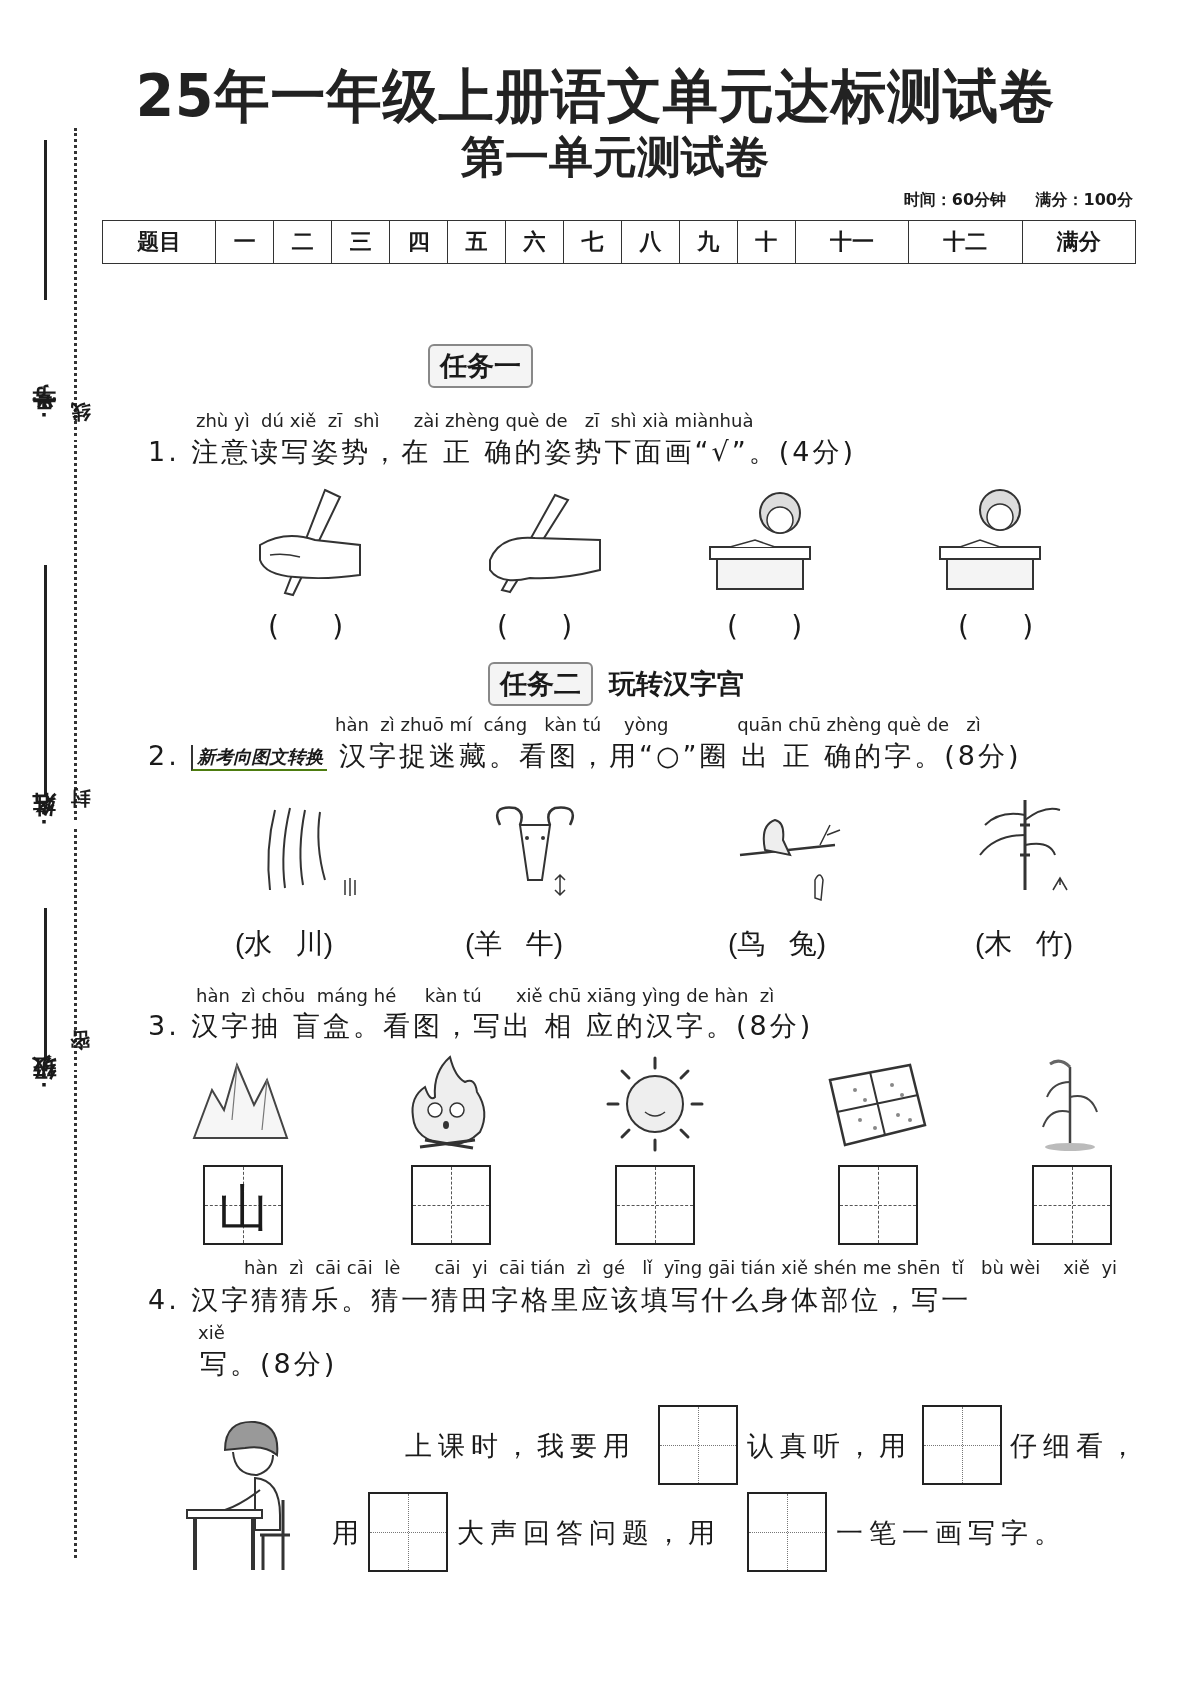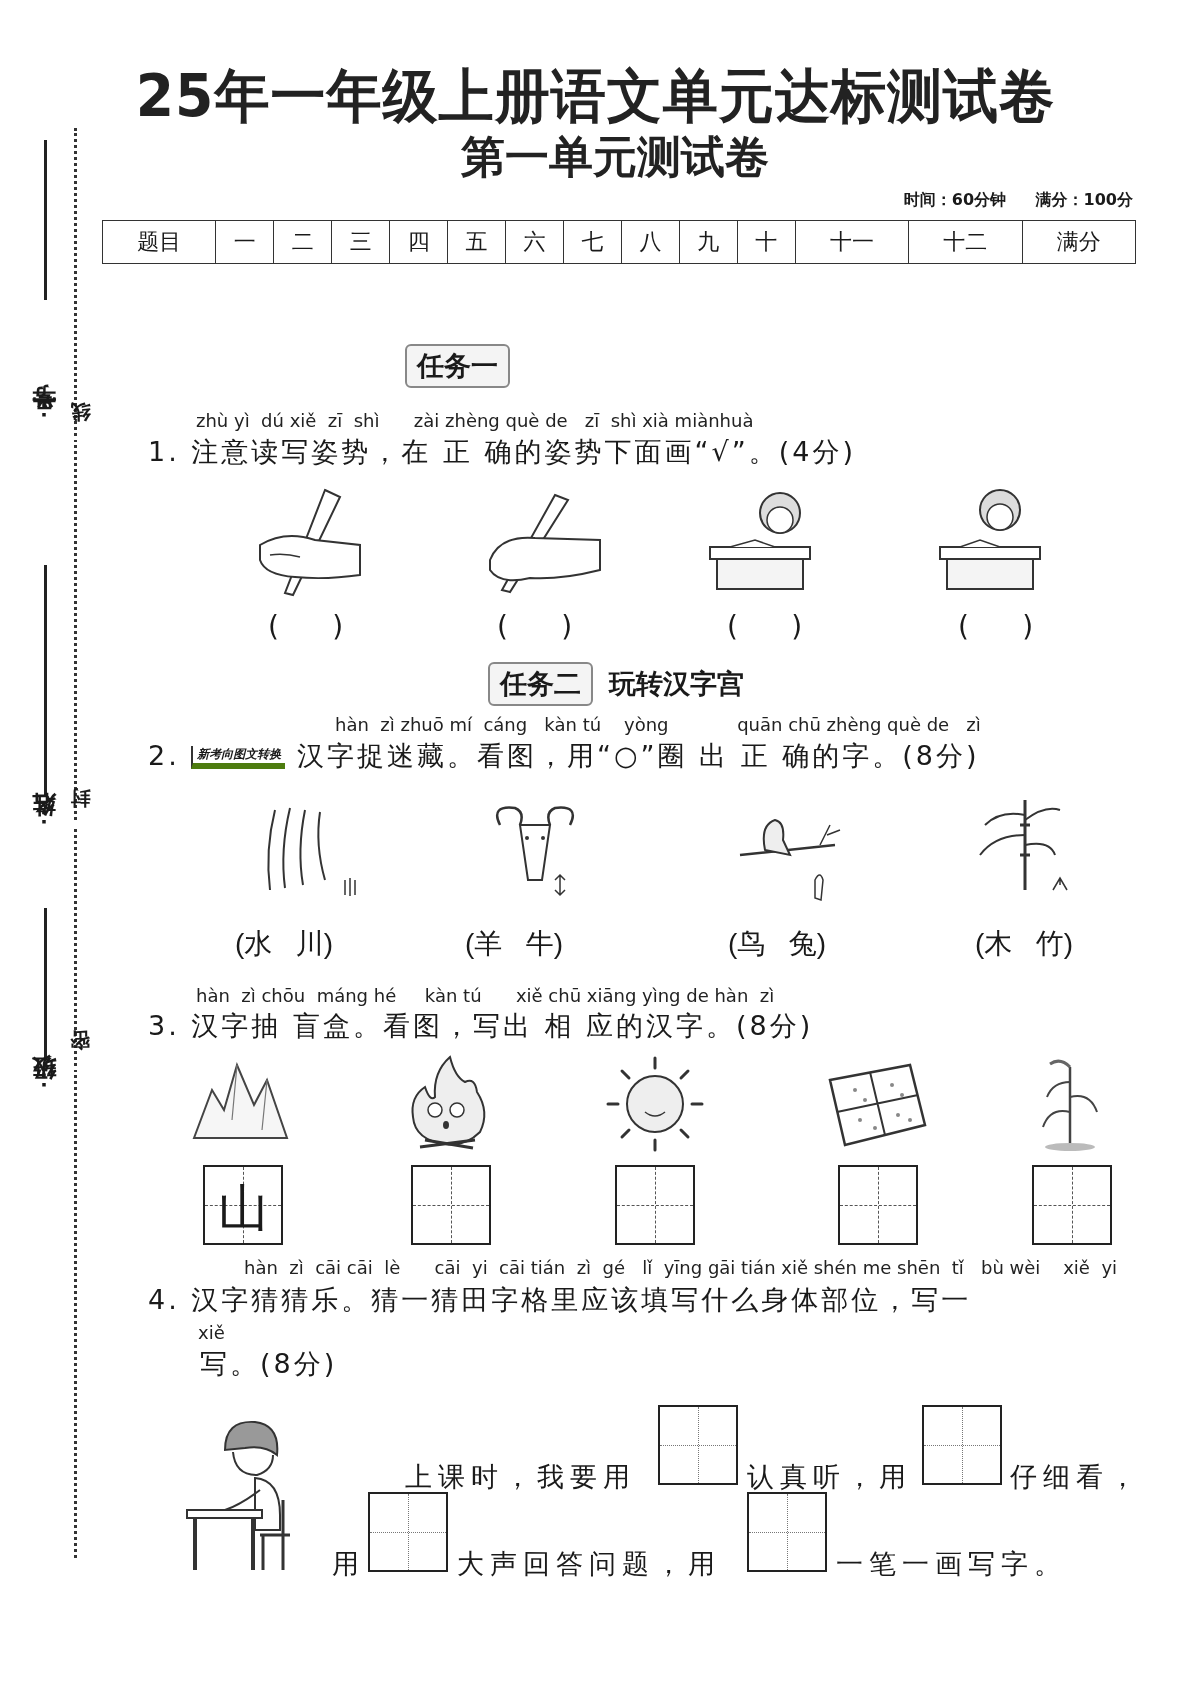--- a/index.html
+++ b/index.html
@@ -3,41 +3,41 @@
 <meta charset="utf-8">
 <style>
   * { box-sizing: border-box; margin: 0; padding: 0; }
   body { width: 1191px; height: 1684px; background: #fff; color: #1a1a1a; font-family: "DejaVu Sans", sans-serif; position: relative; overflow: hidden; }
   .abs { position: absolute; }
   .title-main { left: 0; width: 1191px; top: 58px; text-align: center; font-size: 58px; font-weight: bold; letter-spacing: 1px; color: #222; transform: scaleX(0.95); }
   .title-sub { left: 0; width: 1230px; top: 128px; text-align: center; font-size: 44px; font-weight: bold; color: #222; }
   .meta { right: 58px; top: 190px; font-size: 16px; font-weight: bold; }
   .meta span { margin-left: 24px; }
   table.score { position: absolute; left: 102px; top: 220px; width: 1034px; border-collapse: collapse; }
-  table.score td { border: 1.5px solid #333; height: 43px; text-align: center; font-size: 22px; font-weight: normal; }
+  table.score td { border: 1.5px solid #333; height: 43px; text-align: center; font-size: 22px; font-weight: bold; }
   .margin-dotted { left: 74px; top: 128px; height: 1430px; border-left: 3px dotted #333; }
   .margin-line { left: 44px; width: 0; border-left: 3px solid #222; }
   .margin-label { font-size: 24px; font-weight: bold; writing-mode: vertical-rl; transform: rotate(180deg); left: 28px; }
   .margin-seal { font-size: 20px; font-weight: bold; writing-mode: vertical-rl; transform: rotate(180deg); left: 66px; background: #fff; padding: 2px 0; }
   .task-head { display: flex; align-items: center; gap: 16px; font-size: 27px; font-weight: bold; }
   .task-badge { border: 2px solid #888; border-radius: 6px; padding: 2px 10px; background: #f4f4f4; }
   .pinyin { font-size: 18px; white-space: pre; font-family: "DejaVu Sans", sans-serif; color: #222; }
   .qline { font-size: 27px; white-space: pre; letter-spacing: 3px; }
   .paren { font-size: 28px; white-space: pre; }
   .choice { font-size: 28px; white-space: pre; font-family: Liberation Sans, sans-serif; }
   .grid { border: 2px solid #222; width: 80px; height: 80px; position: absolute; }
   .grid::before { content: ""; position: absolute; left: 50%; top: 0; bottom: 0; border-left: 1.5px dashed #555; }
   .grid::after { content: ""; position: absolute; top: 50%; left: 0; right: 0; border-top: 1.5px dashed #555; }
   .grid .gchar { position: absolute; left: 0; right: 0; top: 8px; text-align: center; font-size: 50px; font-family: "DejaVu Serif", serif; z-index: 2; }
   .sgrid { border: 2px solid #222; width: 80px; height: 80px; position: absolute; }
   .sgrid::before { content: ""; position: absolute; left: 50%; top: 0; bottom: 0; border-left: 1.5px dotted #777; }
   .sgrid::after { content: ""; position: absolute; top: 50%; left: 0; right: 0; border-top: 1.5px dotted #777; }
-  .sent { font-size: 27px; font-family: Liberation Sans, sans-serif; letter-spacing: 6px; white-space: pre; margin-top: 31px; }
+  .sent { font-size: 27px; font-family: Liberation Sans, sans-serif; letter-spacing: 6px; white-space: pre; }
   .pic { position: absolute; }
-  .newtag { display: inline-block; font-size: 12px; font-weight: bold; font-style: italic; border-bottom: 6px solid #4d7c0f; border-left: 2px solid #333; padding: 0 4px; letter-spacing: 0; vertical-align: middle; }
+  .newtag { display: inline-block; font-size: 18px; font-weight: bold; font-style: italic; border-bottom: 2px solid #4d7c0f; border-left: 2px solid #333; padding: 0 4px; letter-spacing: 0; vertical-align: middle; }
 </style>
 </head>
 <body>
 
 <div class="abs title-main">25年一年级上册语文单元达标测试卷</div>
 <div class="abs title-sub">第一单元测试卷</div>
 <div class="abs meta">
   <span>时间：60分钟</span>
   <span>满分：100分</span>
 </div>
@@ -67,21 +67,21 @@
 <div class="abs margin-line" style="top:140px;height:160px;"></div>
 <div class="abs margin-label" style="top:405px;">学号：</div>
 <div class="abs margin-seal" style="top:436px;">线</div>
 <div class="abs margin-line" style="top:565px;height:230px;"></div>
 <div class="abs margin-label" style="top:812px;">姓名：</div>
 <div class="abs margin-seal" style="top:822px;">封</div>
 <div class="abs margin-line" style="top:908px;height:152px;"></div>
 <div class="abs margin-label" style="top:1075px;">班级：</div>
 <div class="abs margin-seal" style="top:1066px;">密</div>
 
-<div class="abs task-head" style="left:405px;top:344px;align-items:center;">
+<div class="abs task-head" style="left:428px;top:344px;align-items:center;">
   <span class="task-badge">任务一</span>
 </div>
 
 <div class="abs pinyin" style="left:196px;top:410px;">zhù yì  dú xiě  zī  shì      zài zhèng què de   zī  shì xià miànhuà</div>
 <div class="abs qline" style="left:148px;top:434px;">1. 注意读写姿势，在 正 确的姿势下面画“√”。(4分)</div>
 
 <svg class="pic" style="left:255px;top:485px;" width="110" height="115">
   <path d="M70 5 L85 12 L38 110 L30 108 Z" fill="#fff" stroke="#333" stroke-width="2"></path>
   <path d="M5 60 Q30 45 60 55 L105 60 L105 90 Q70 95 40 92 Q10 90 5 75 Z" fill="#fff" stroke="#333" stroke-width="2"></path>
   <path d="M15 70 Q30 68 45 72" fill="none" stroke="#333" stroke-width="1.5"></path>

